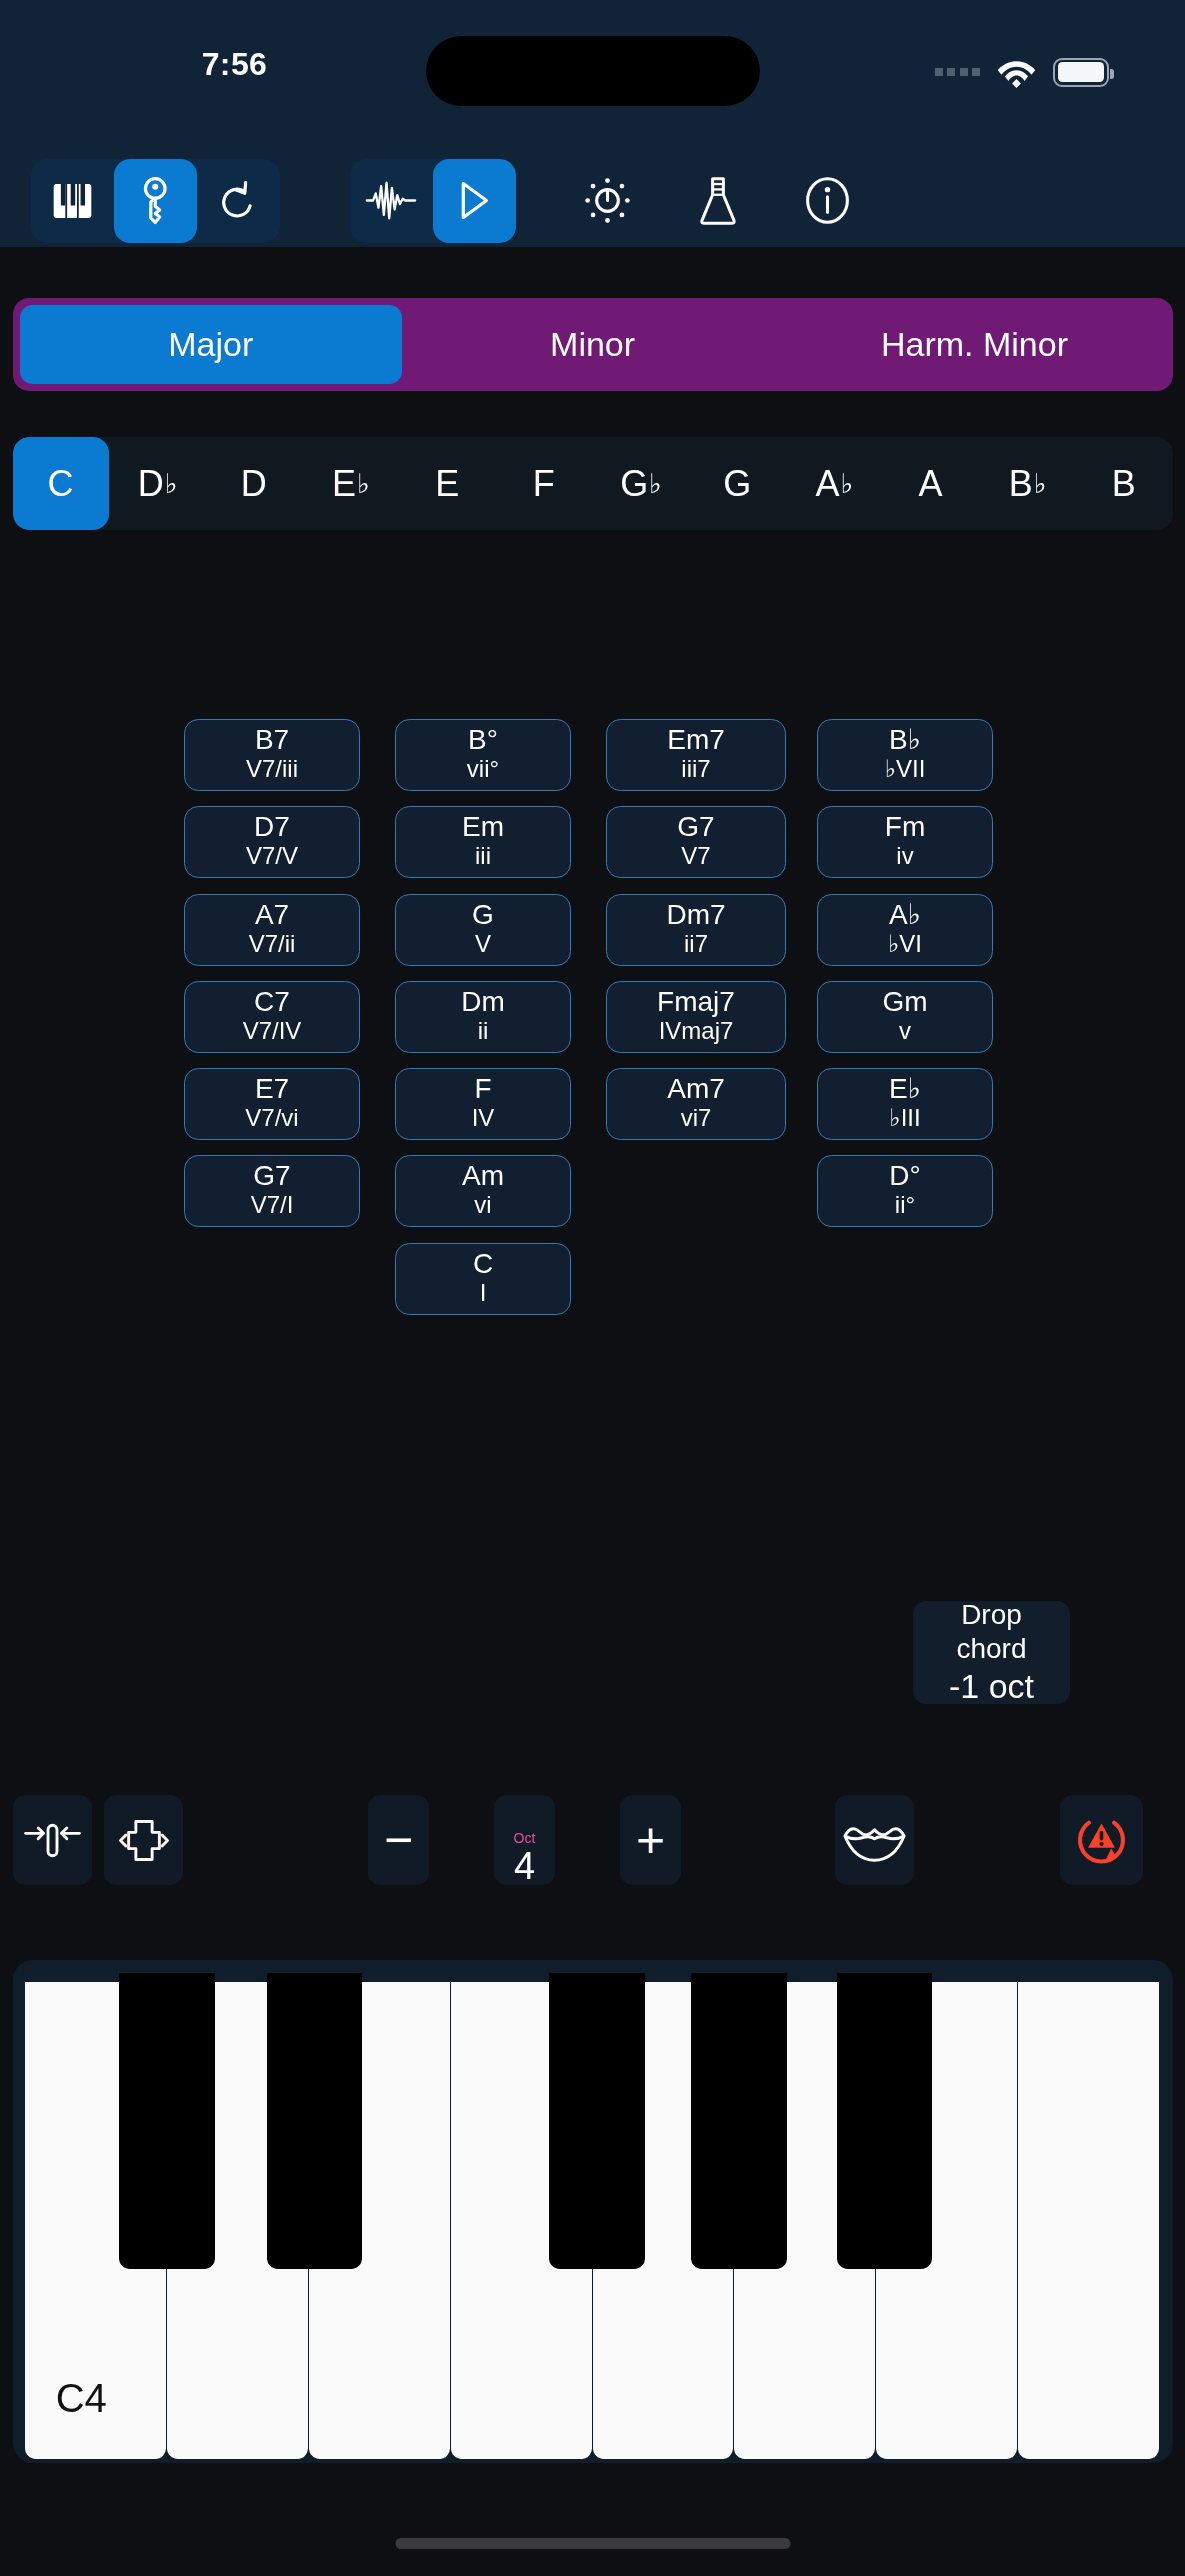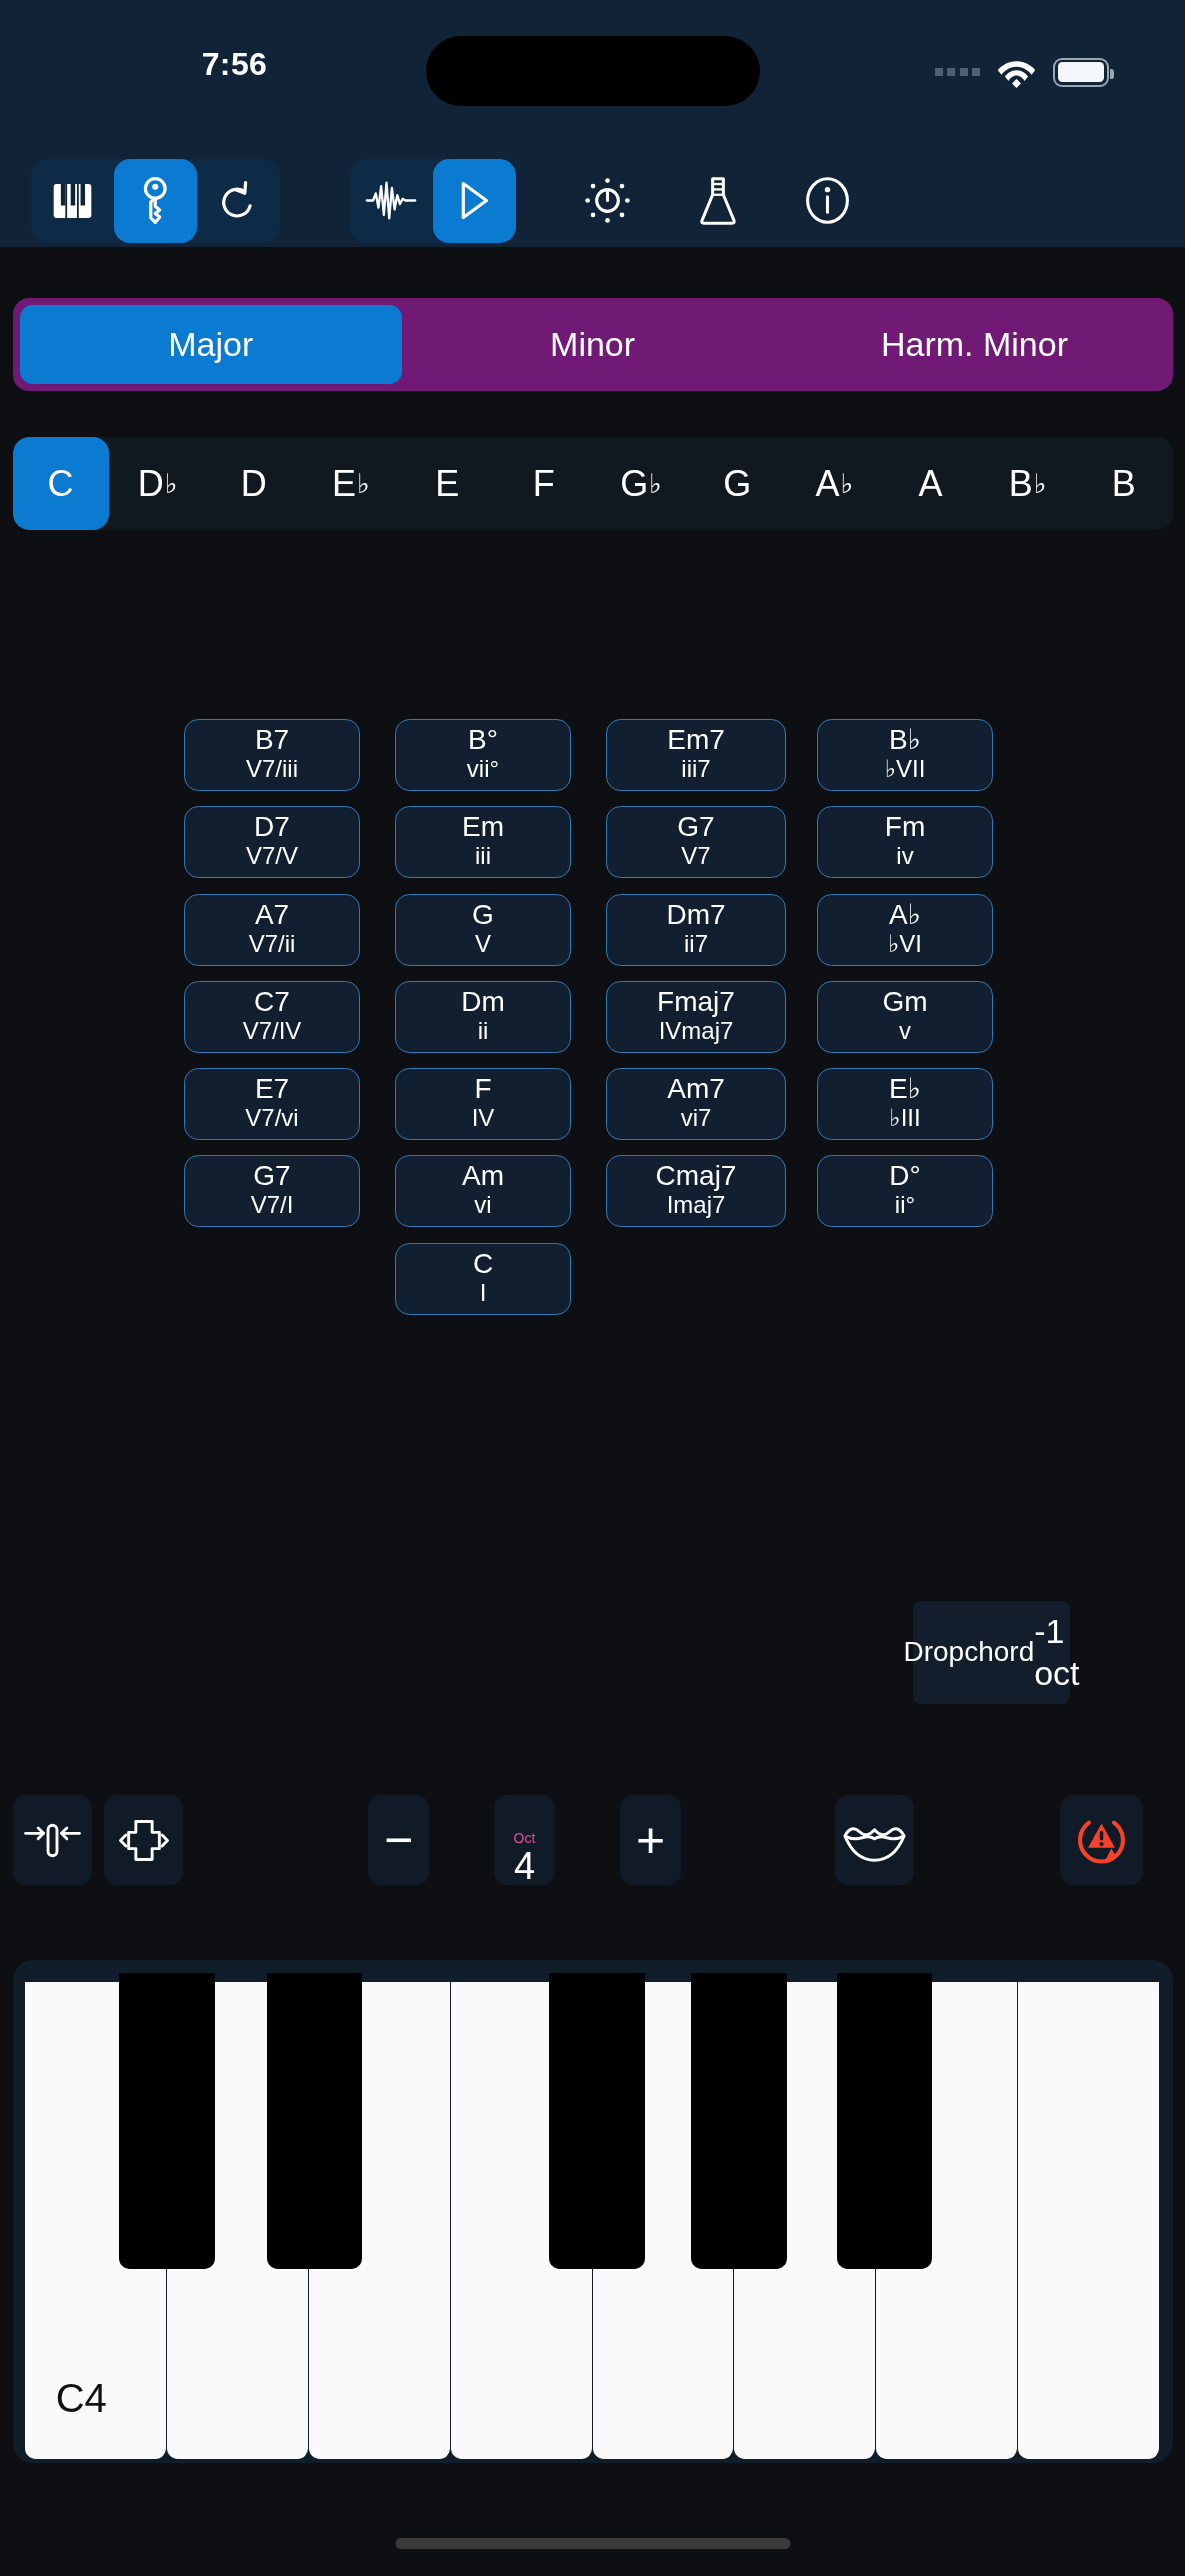--- a/index.html
+++ b/index.html
@@ -87,22 +87,22 @@
     background: #111f30; border: 1.8px solid #2f7bb5; border-radius: 14.4px;
     display: flex; flex-direction: column; align-items: center; justify-content: center;
     color: #ffffff;
   }
   .chord .nm { font-size: 28px; line-height: 1.0; }
   .chord .rn { font-size: 24px; line-height: 1.25; }
 
   
   .drop-chord {
     position: absolute; left: 913px; top: 1601px; width: 157px; height: 103px;
-    background: #121e2c; border-radius: 8px;
-    display: flex; flex-direction: row; align-items: center; justify-content: center;
+    background: #121e2c; border-radius: 13px;
+    display: flex; flex-direction: column; align-items: center; justify-content: center;
     color: #ffffff; line-height: 1.22;
   }
   .drop-chord .l1, .drop-chord .l2 { font-size: 28px; }
   .drop-chord .l3 { font-size: 34px; }
 
   
   .ctrlbar { position: absolute; left: 0; top: 1795px; width: 1186px; height: 117px; }
   .ctrl {
     position: absolute; top: 0; height: 90px; background: #111b28; border-radius: 12.6px;
     display: flex; flex-direction: column; align-items: center; justify-content: center; color: #ffffff;
@@ -364,24 +364,20 @@
         <span class="rn">ii7</span>
       </div>
       <div class="chord">
         <span class="nm">Fmaj7</span>
         <span class="rn">IVmaj7</span>
       </div>
       <div class="chord">
         <span class="nm">Am7</span>
         <span class="rn">vi7</span>
       </div>
-      <div class="chord">
-        <span class="nm">Cmaj7</span>
-        <span class="rn">Imaj7</span>
-      </div>
     </div>
 
     <div class="grid-col col4">
       <div class="chord">
         <span class="nm">B♭</span>
         <span class="rn">♭VII</span>
       </div>
       <div class="chord">
         <span class="nm">Fm</span>
         <span class="rn">iv</span>

